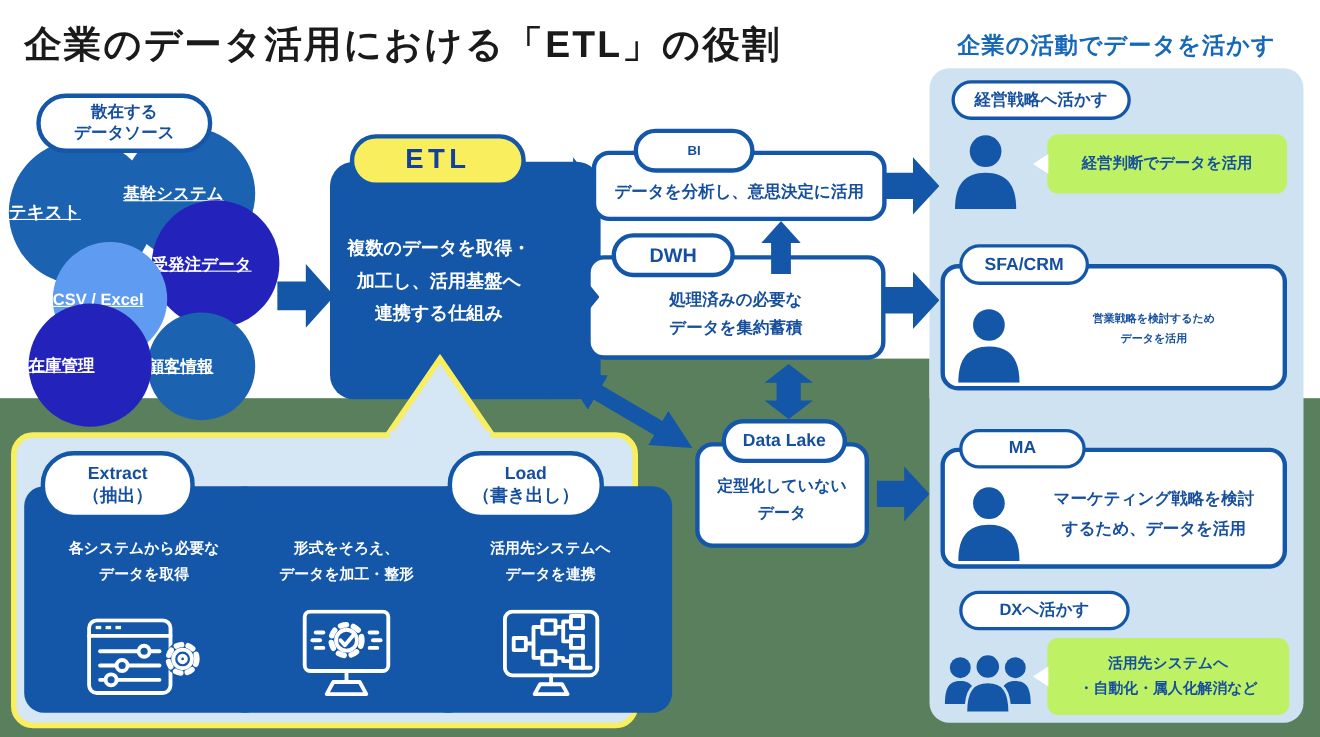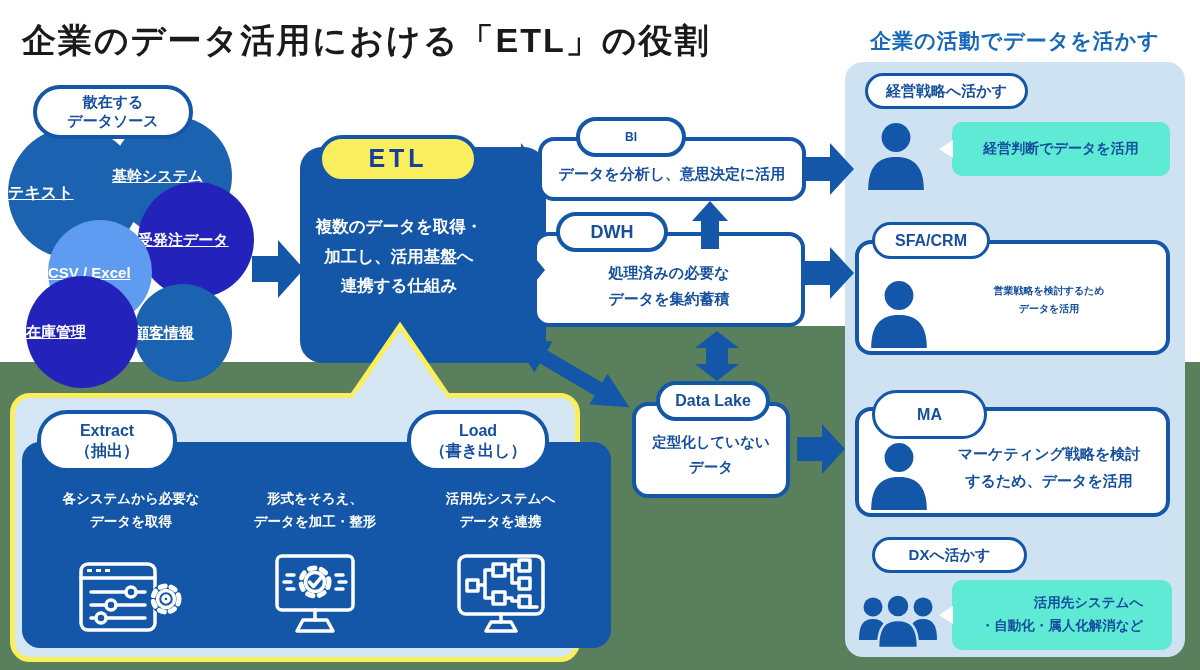--- a/index.html
+++ b/index.html
@@ -27,22 +27,22 @@
   .whitebox{position:absolute;background:#fff;border:4px solid #1457a8;border-radius:16px;z-index:3;box-sizing:border-box;}
   .desc-white{position:absolute;color:#fff;font-weight:700;text-align:center;white-space:pre-line;z-index:4;}
   .desc-blue{position:absolute;color:#164f9e;font-weight:800;text-align:center;white-space:pre-line;z-index:5;}
   .arrow{position:absolute;z-index:7;}
   .panel{position:absolute;background:#cfe2f1;border-radius:18px;z-index:1;}
   .panel-header{
     position:absolute;color:#1668b8;font-weight:800;font-size:21px;text-align:center;
     z-index:3;letter-spacing:1px;white-space:nowrap;
   }
   .bubble{
-    position:absolute;background:#5eead4;border-radius:10px;display:flex;align-items:center;
-    justify-content:center;color:#164f9e;font-weight:800;text-align:right;
+    position:absolute;background:#bef264;border-radius:10px;display:flex;align-items:center;
+    justify-content:center;color:#164f9e;font-weight:800;text-align:center;
     white-space:pre-line;z-index:5;
   }
   .bubble::before{
     content:"";position:absolute;left:-13px;top:50%;transform:translateY(-50%);
     width:0;height:0;border-top:9px solid transparent;border-bottom:9px solid transparent;
     border-right:14px solid #fff;
   }
   .tri-right{
     position:absolute;width:0;height:0;z-index:6;
     border-top:20px solid transparent;border-bottom:20px solid transparent;
@@ -85,21 +85,21 @@
   </div>
   <div class="circle" style="left: 26px; top: 276px; width: 112px; height: 112px; font-size: 15px; background: rgb(35, 35, 187);">
     <span>在庫管理</span>
   </div>
 
   <svg class="arrow" style="left:252px;top:240px;" width="52" height="58" viewBox="0 0 52 58">
     <polygon points="0,16 26,16 26,0 52,29 26,58 26,42 0,42" fill="#1457a8"></polygon>
   </svg>
 
   <div class="bluebox" style="left:300px;top:147px;width:198px;height:216px;border-radius:22px;"></div>
-  <div class="pill" style="left:318px;top:122px;width:160px;height:48px;font-size:25px;letter-spacing:4px;background:#f8ee5e;color:#143f9c;margin-top:13px;">
+  <div class="pill" style="left:318px;top:122px;width:160px;height:48px;font-size:25px;letter-spacing:4px;background:#f8ee5e;color:#143f9c;">
     <span>ETL</span>
   </div>
   <div class="desc-white" style="left:300px;top:212px;width:198px;font-size:16.5px;line-height:1.8;">複数のデータを取得・
 加工し、活用基盤へ
 連携する仕組み</div>
 
   <svg class="callout" style="left:348px;top:322px;" width="104" height="77" viewBox="0 0 104 77">
     <path d="M4,74 L52,4 L100,74" fill="#d5e7f4" stroke="#f8ee5e" stroke-width="5"></path>
     <rect x="6" y="70" width="92" height="7" fill="#d5e7f4"></rect>
   </svg>
@@ -251,21 +251,21 @@
     <span>SFA/CRM</span>
   </div>
   <svg class="person-icon" style="left:866px;top:280px;" width="66" height="68" viewBox="0 0 64 66">
     <circle cx="32" cy="15" r="14" fill="#1457a8"></circle>
     <path d="M32,34 C14,34 5,44 5,66 L59,66 C59,44 50,34 32,34 Z" fill="#1457a8"></path>
   </svg>
   <div class="desc-blue" style="left:928px;top:282px;width:242px;font-size:10px;line-height:1.8;">営業戦略を検討するため
 データを活用</div>
 
   <div class="whitebox" style="left:855px;top:407px;width:315px;height:110px;"></div>
-  <div class="pill" style="left:872px;top:390px;width:115px;height:49px;font-size:16px;border:3px solid #1457a8;">
+  <div class="pill" style="left:872px;top:390px;width:115px;height:36px;font-size:16px;border:3px solid #1457a8;">
     <span>MA</span>
   </div>
   <svg class="person-icon" style="left:866px;top:442px;" width="66" height="68" viewBox="0 0 64 66">
     <circle cx="32" cy="15" r="14" fill="#1457a8"></circle>
     <path d="M32,34 C14,34 5,44 5,66 L59,66 C59,44 50,34 32,34 Z" fill="#1457a8"></path>
   </svg>
   <div class="desc-blue" style="left:928px;top:440px;width:242px;font-size:15px;line-height:1.8;">マーケティング戦略を検討
 するため、データを活用</div>
 
   <div class="pill" style="left:872px;top:537px;width:155px;height:36px;font-size:15px;border:3px solid #1457a8;">

